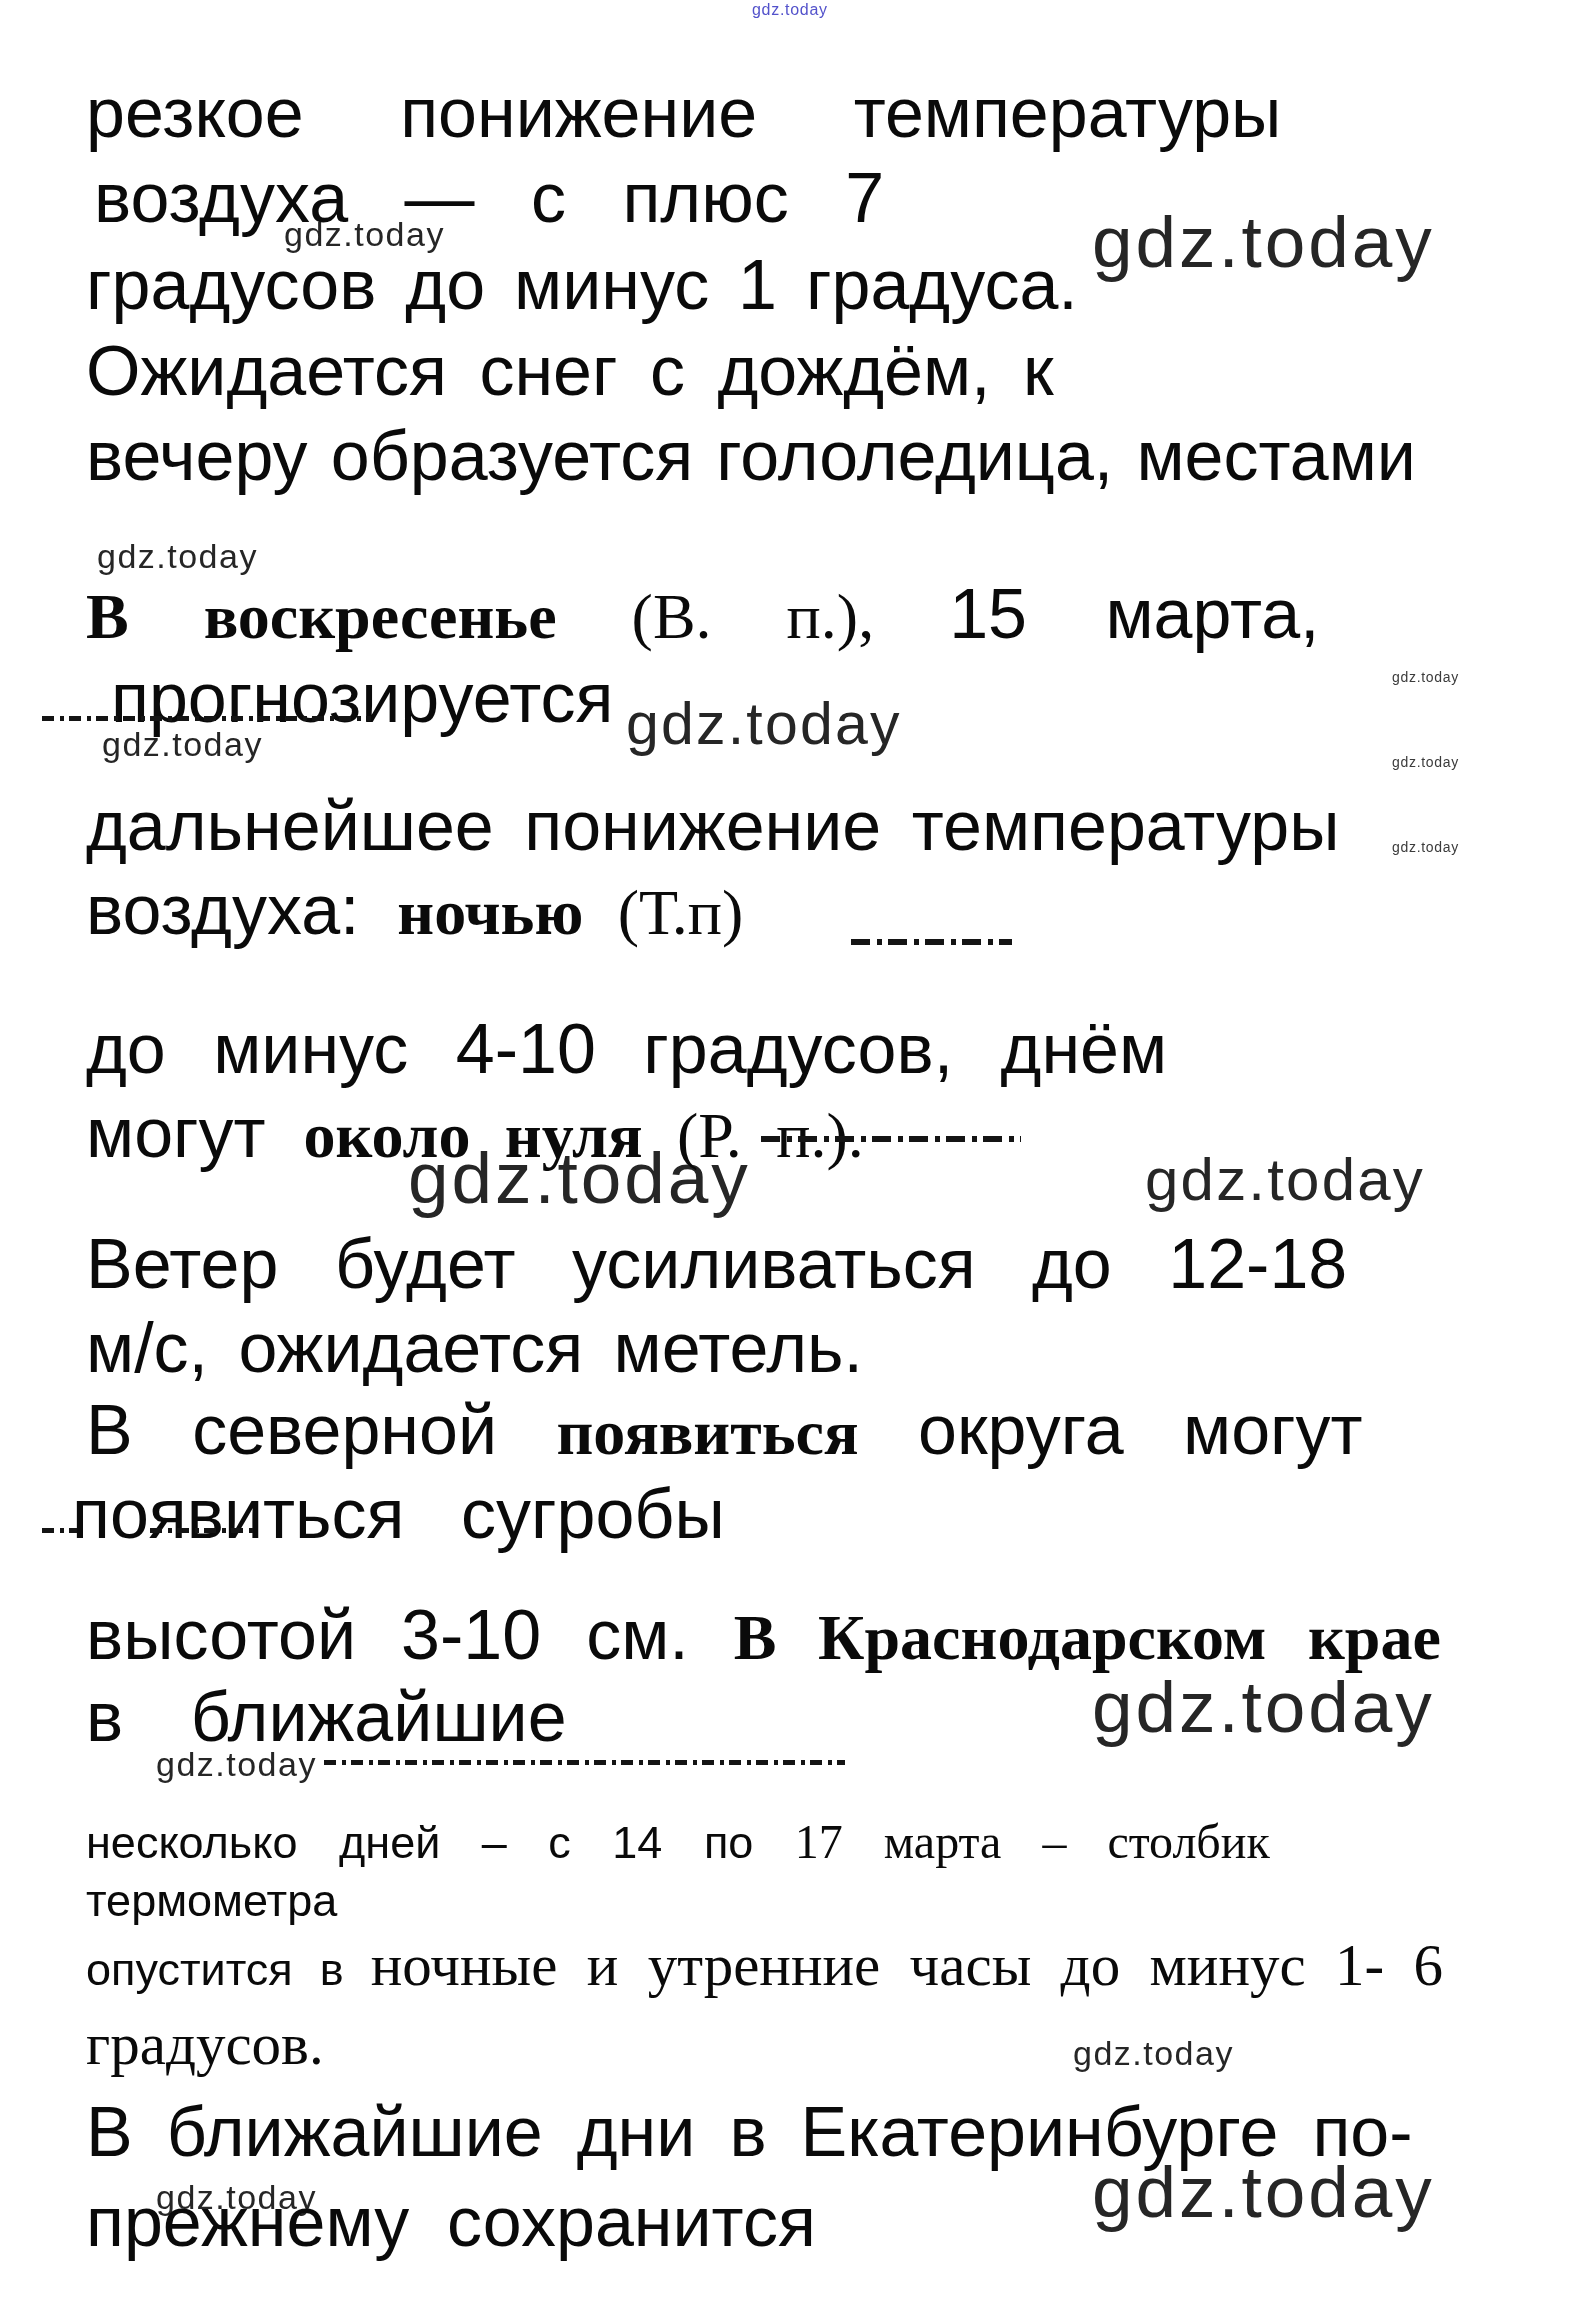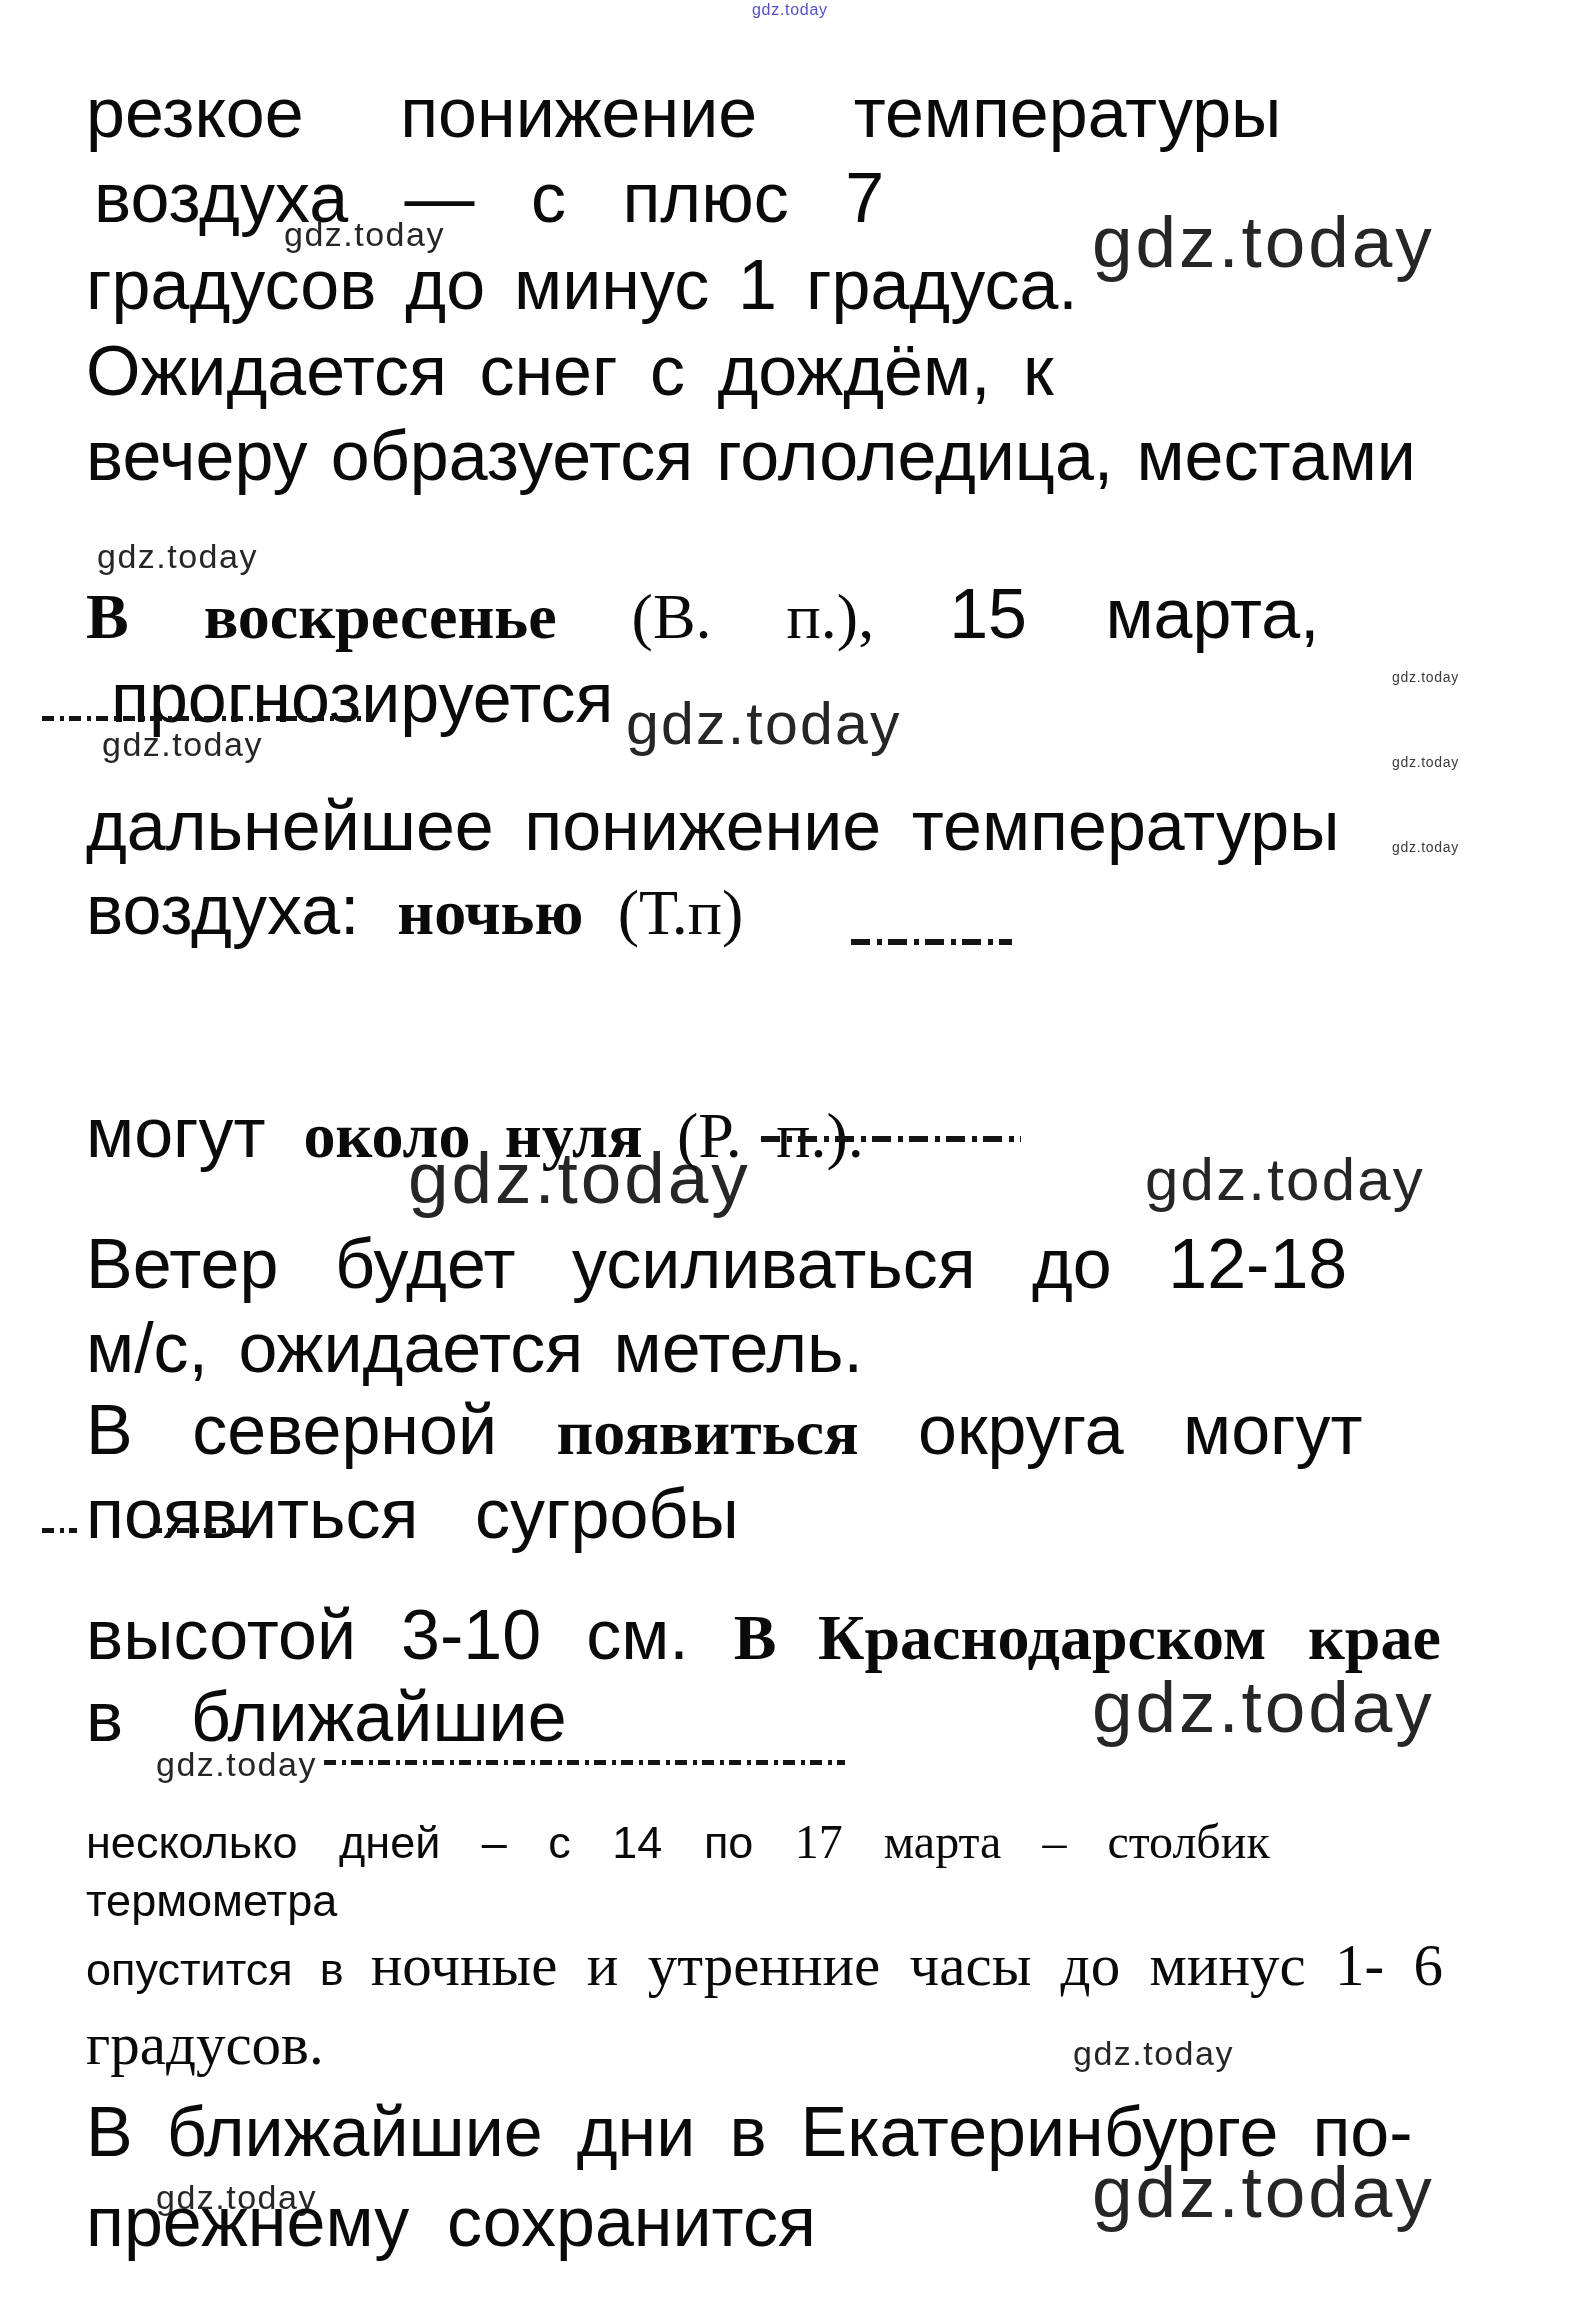--- a/index.html
+++ b/index.html
@@ -53,29 +53,30 @@
   <div class="line" style="left:86px;top:420px;word-spacing:3.7px;"><span class="sg-sans">вечеру образуется гололедица, местами</span></div>
 
   <div class="line" style="left:86px;top:578px;word-spacing:59px;"><span class="sg-serifb">В воскресенье</span><span class="sg-serif"> (В. п.), </span><span class="sg-sans">15 марта,</span></div>
 
   <div class="line" style="left:111px;top:662px;"><span class="sg-sans">прогнозируется</span></div>
 
   <div class="line" style="left:86px;top:874px;word-spacing:18.3px;"><span class="sg-sans">воздуха: </span><span class="sg-serifb">ночью</span><span class="sg-serif"> (Т.п)</span></div>
 
   <div class="line" style="left:86px;top:790px;word-spacing:11px;"><span class="sg-sans">дальнейшее понижение температуры</span></div>
 
+  <div class="line" style="left:86px;top:1013px;word-spacing:28px;"><span class="sg-sans">до минус 4-10 градусов, днём</span></div>
 
   <div class="line" style="left:86px;top:1097px;word-spacing:18.3px;"><span class="sg-sans">могут </span><span class="sg-serifb">около нуля</span><span class="sg-serif"> (Р. п.).</span></div>
 
   <div class="line" style="left:86px;top:1228px;word-spacing:37px;"><span class="sg-sans">Ветер будет усиливаться до 12-18</span></div>
   <div class="line" style="left:86px;top:1312px;word-spacing:11px;"><span class="sg-sans">м/с, ожидается метель.</span></div>
 
   <div class="line" style="left:86px;top:1394px;word-spacing:40px;"><span class="sg-sans">В северной </span><span class="sg-serifb">появиться</span><span class="sg-sans"> округа могут</span></div>
 
-  <div class="line" style="left:86px;top:1478px;word-spacing:37px;"><span class="sg-sans">появиться сугробы</span></div>
+  <div class="line" style="left:72px;top:1478px;word-spacing:37px;"><span class="sg-sans">появиться сугробы</span></div>
 
   <div class="line" style="left:86px;top:1599px;word-spacing:25.6px;"><span class="sg-sans">высотой 3-10 см. </span><span class="sg-serifb">В Краснодарском крае</span></div>
 
   <div class="line" style="left:86px;top:1681px;word-spacing:48px;"><span class="sg-sans">в ближайшие</span></div>
 
   <div class="line" style="left:86px;top:1817px;word-spacing:29px;"><span class="sg-sans-sm">несколько дней – с 14 по </span><span class="sg-serif-sm">17 марта – столбик</span></div>
 
   <div class="line" style="left:86px;top:1877px;"><span class="sg-sans-sm">термометра</span></div>
 
   <div class="line" style="left:86px;top:1935px;word-spacing:14.6px;"><span class="sg-sans-sm">опустится в </span><span class="sg-serif-md">ночные и утренние часы до минус 1- 6</span></div>

